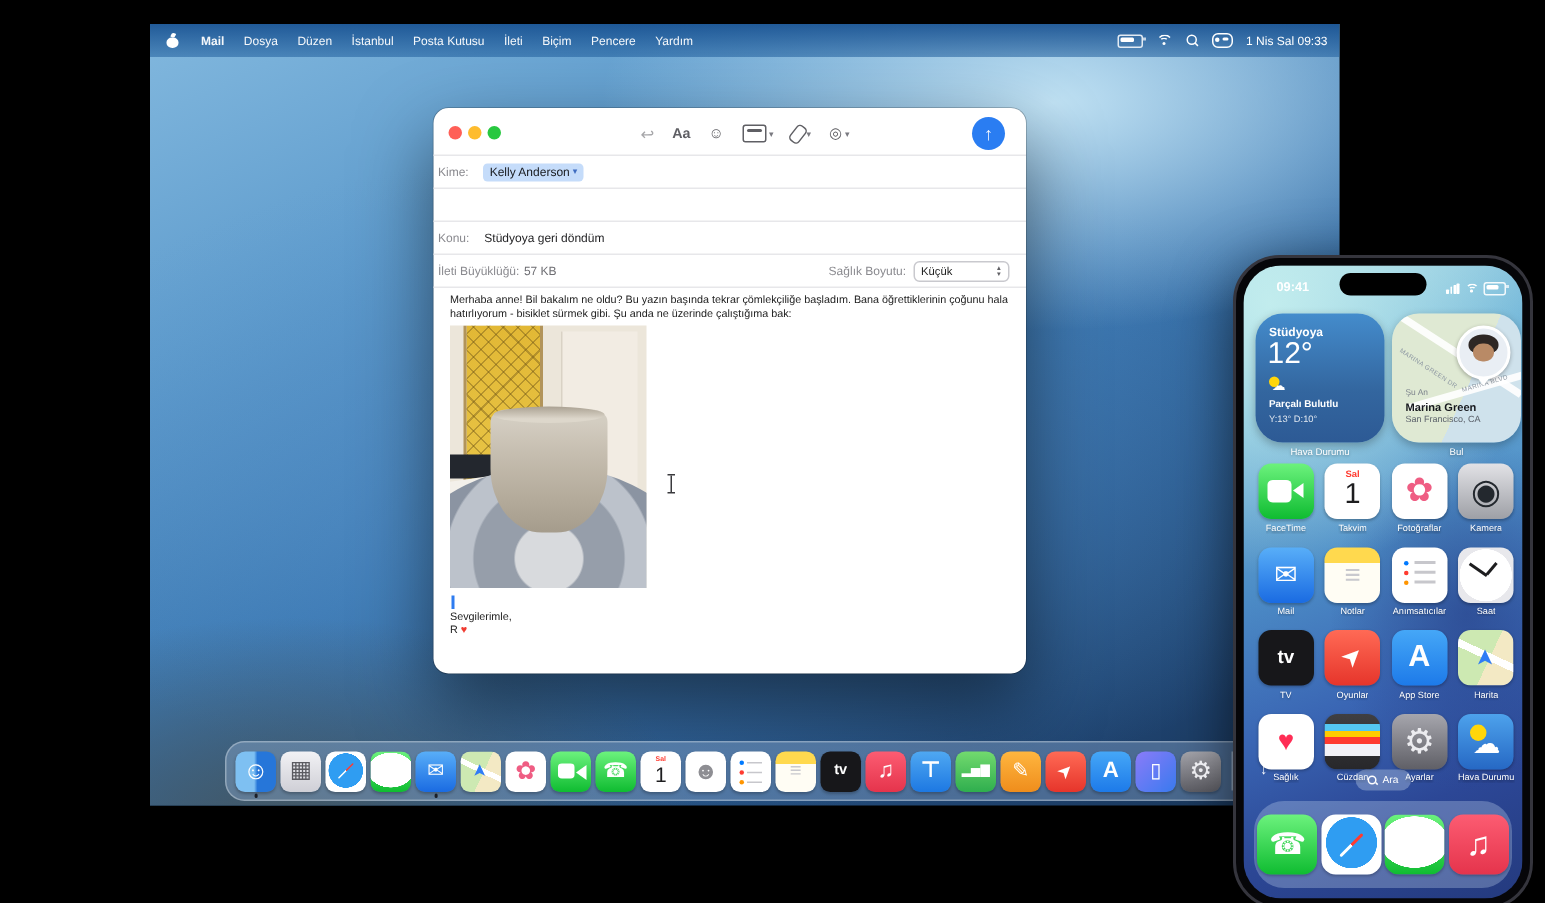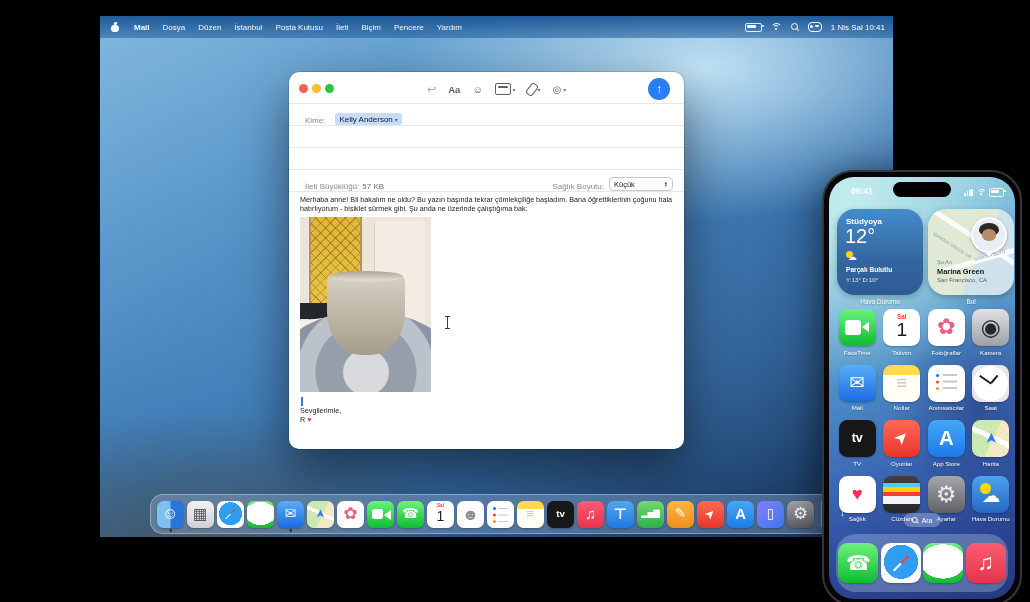--- a/index.html
+++ b/index.html
@@ -48,21 +48,21 @@
   .u-undo{font-size:11px;opacity:.55}
   .u-aa{font-size:9.5px;font-weight:600}
   .u-emoji{font-size:10px}
   .hdrbox{position:relative;width:14px;height:10px;border:1px solid #5f5f64;border-radius:2px}
   .hdrbox::before{content:"";position:absolute;left:2px;top:2px;right:2px;height:2px;background:#5f5f64;border-radius:1px}
   .clip{width:6px;height:11px;border:1px solid #5f5f64;border-radius:3px;transform:rotate(38deg)}
   .u-insert{font-size:10px}
   #send-btn{position:absolute;right:14px;top:6px;width:22px;height:22px;border-radius:50%;background:#2a7df2;
     display:flex;align-items:center;justify-content:center;color:#fff;font-size:12px;font-weight:700}
   .fdiv{position:absolute;left:0;right:0;height:1px;background:#e7e7ea}
-  .frow{position:absolute;left:16px;right:11px;height:21px;display:flex;align-items:flex-end}
+  .frow{position:absolute;left:3px;right:11px;height:21px;display:flex;align-items:center}
   .flabel{color:#8a8a8f}
   .token{display:inline-flex;align-items:center;gap:2px;background:#c5dcfa;border-radius:3px;height:12px;padding:0 4px;margin-left:10px;color:#16181c}
   .token .tv-chev{font-size:6px;color:#3f6cc0}
   .fval{margin-left:10px;color:#1d1d1f}
   .szl{color:#8a8a8f}.szv{color:#6e6e73;margin-left:3px}
   .gb{margin-left:auto;color:#8a8a8f}
   .select{display:flex;align-items:center;width:64px;height:14px;border:1px solid #c9c9ce;border-radius:4px;background:#fff;margin-left:5px;padding:0 4px;box-sizing:border-box}
   .select .sval{font-size:7.5px;color:#222}
   .stepper{margin-left:auto;display:flex;flex-direction:column;line-height:3.4px;font-size:4.2px;color:#5f5f64}
   #mbody{position:absolute;left:11px;top:124px;width:378px;font-size:7.2px;line-height:1.2;color:#222}
@@ -201,21 +201,21 @@
       </div>
     <div id="menu-status">
       <span class="batt"></span>
       <span class="wifi">
           <i></i>
           <i></i>
           <i></i>
         </span>
       <span class="mag"></span>
       <span class="cc"></span>
-      <span id="menu-clock">1 Nis Sal  10:41</span>
+      <span id="menu-clock">1 Nis Sal  09:33</span>
     </div>
   </div>
 
   <div id="mailwin">
     <span class="tl" id="tl-close"></span>
     <span class="tl" id="tl-min"></span>
     <span class="tl" id="tl-zoom"></span>
     <div class="tbar">
       <span class="tico u-undo">↩</span>
       <span class="tico u-aa">Aa</span>
@@ -239,20 +239,24 @@
       <span class="flabel">Kime:</span>
       <span class="token">
         <span>Kelly Anderson</span>
         <span class="tv-chev">▾</span>
       </span>
     </div>
     <div class="fdiv" style="top:53px"></div>
 
     <div class="fdiv" style="top:75px"></div>
 
+    <div class="frow" style="top:76px">
+      <span class="flabel">Konu:</span>
+      <span class="fval">Stüdyoya geri döndüm</span>
+    </div>
     <div class="fdiv" style="top:97px"></div>
 
     <div class="frow" style="top:98px">
       <span class="szl">İleti Büyüklüğü:</span>
       <span class="szv">57 KB</span>
       <span class="gb">Sağlık Boyutu:</span>
       <span class="select">
         <span class="sval">Küçük</span>
         <span class="stepper">
             <span>▲</span>

